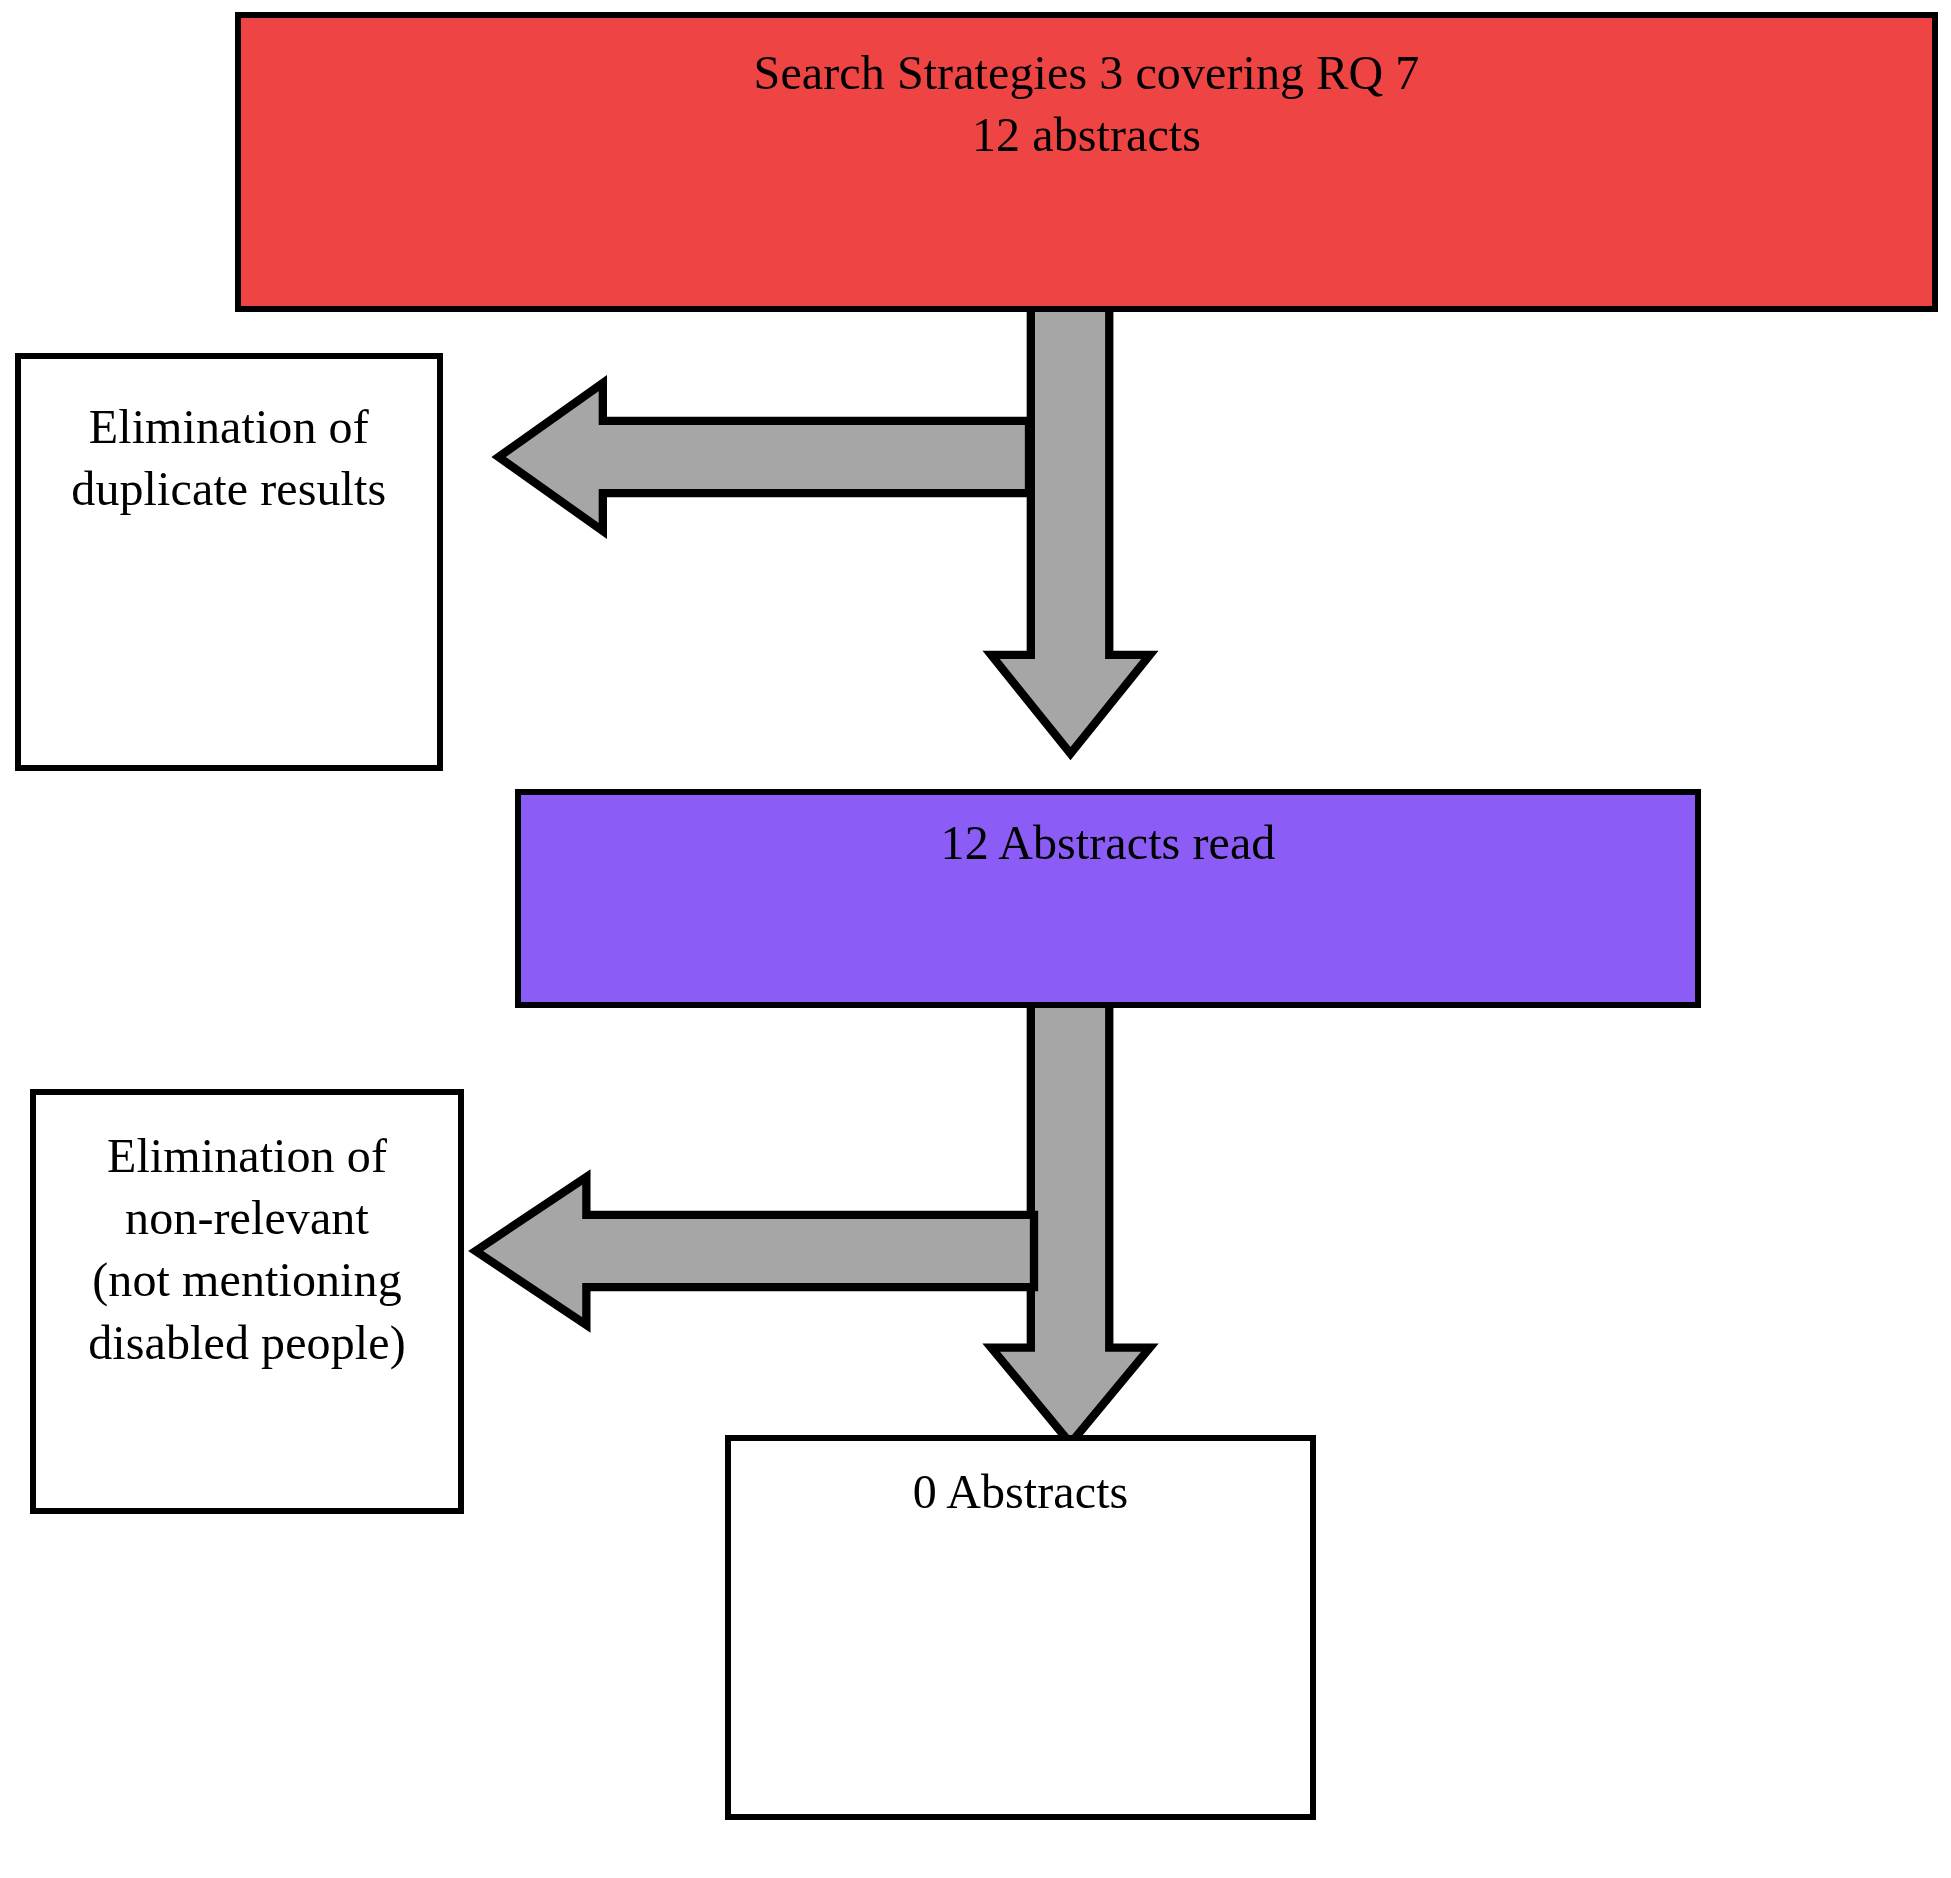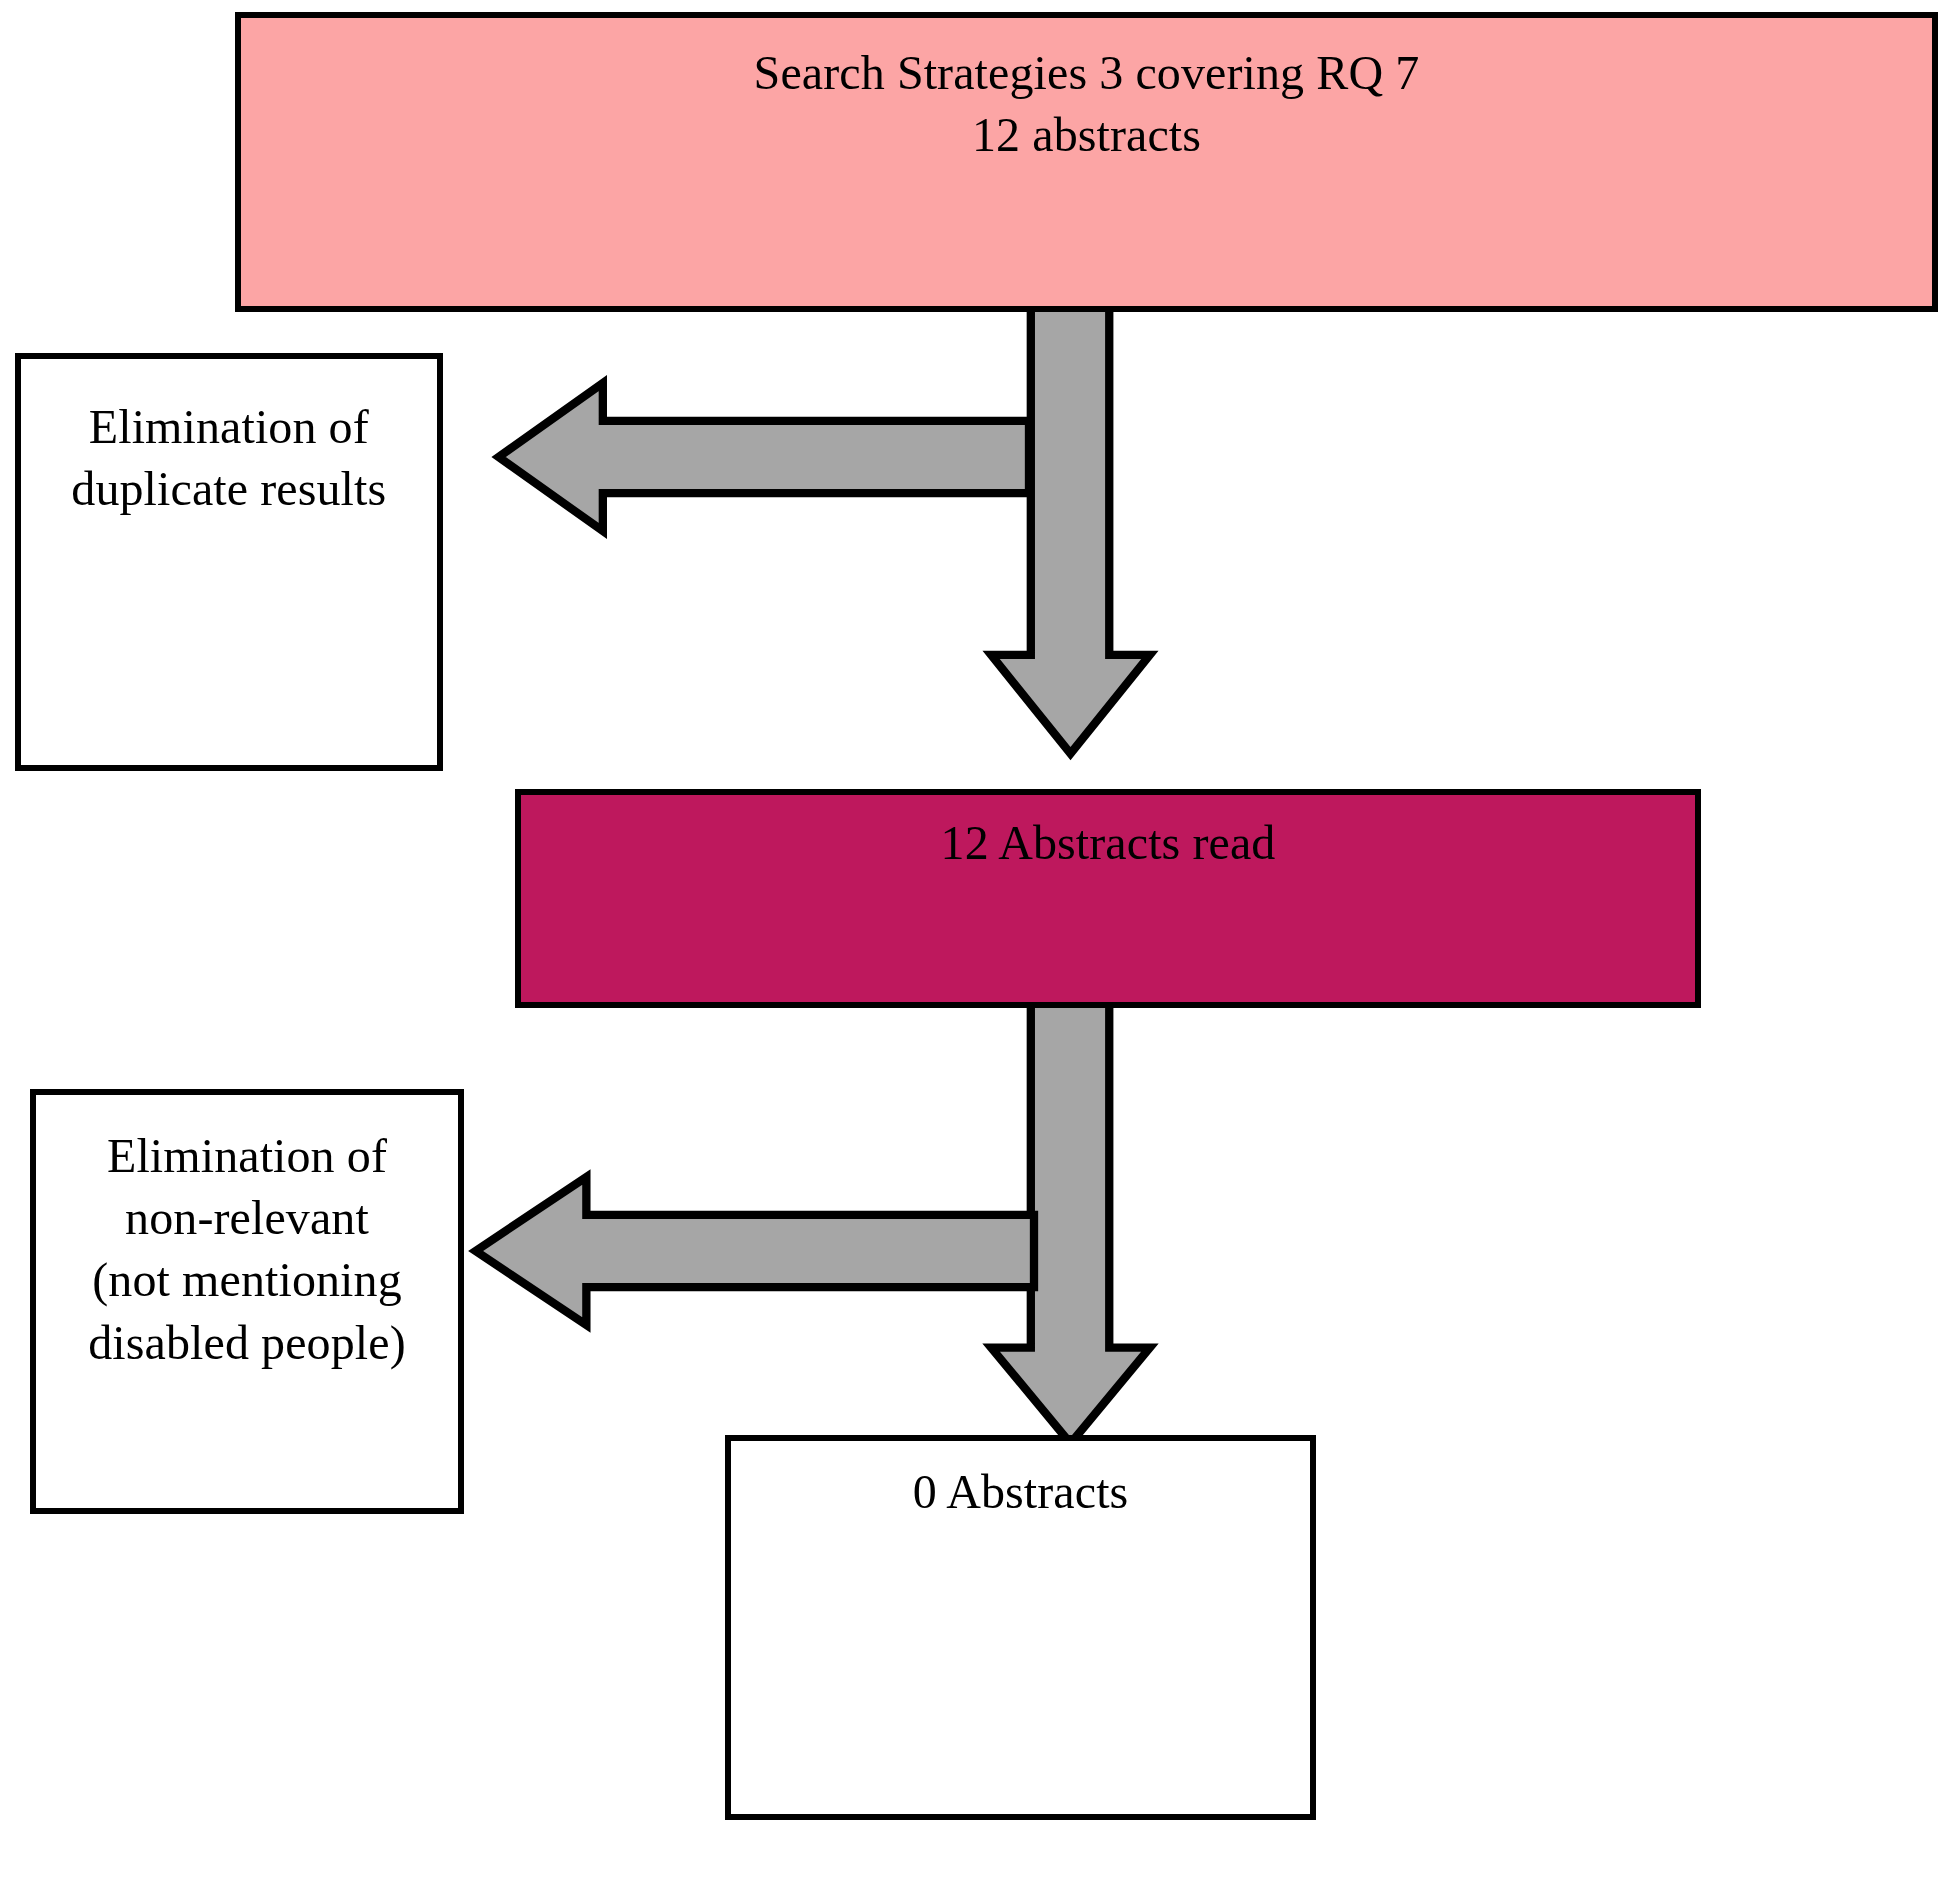--- a/index.html
+++ b/index.html
@@ -82,31 +82,31 @@
   </svg>
 
   <svg id="arrow-down-2" class="arrow-svg" viewBox="0 0 220 490" preserveAspectRatio="none" aria-hidden="true">
     <polygon class="arrow-shape" points="67,0 152,0 152,380 196,380 110,484 24,380 67,380" style="fill: rgb(166, 166, 166); stroke: rgb(0, 0, 0);"></polygon>
   </svg>
 
   <svg id="arrow-left-2" class="arrow-svg" viewBox="0 0 610 160" preserveAspectRatio="none" aria-hidden="true">
     <polygon class="arrow-shape" points="610,41 125,41 125,0 5,80 125,160 125,119 610,119" style="fill: rgb(166, 166, 166); stroke: rgb(0, 0, 0);"></polygon>
   </svg>
 
-  <div class="box" id="box-search-strategies" style="border-color: rgb(0, 0, 0); background: #fca5a5;">
+  <div class="box" id="box-search-strategies" style="border-color: rgb(0, 0, 0); background: #ef4444;">
     <div class="box-text" style="color: rgb(0, 0, 0);">Search Strategies 3 covering RQ 7
 12 abstracts</div>
   </div>
 
   <div class="box" id="box-elim-duplicates" style="border-color: rgb(0, 0, 0); background: rgb(255, 255, 255);">
     <div class="box-text" style="color: rgb(0, 0, 0);">Elimination of
 duplicate results</div>
   </div>
 
-  <div class="box" id="box-abstracts-read" style="border-color: rgb(0, 0, 0); background: #be185d;">
+  <div class="box" id="box-abstracts-read" style="border-color: rgb(0, 0, 0); background: #8b5cf6;">
     <div class="box-text" style="color: rgb(0, 0, 0);">12 Abstracts read</div>
   </div>
 
   <div class="box" id="box-elim-nonrelevant" style="border-color: rgb(0, 0, 0); background: rgb(255, 255, 255);">
     <div class="box-text" style="color: rgb(0, 0, 0);">Elimination of
 non-relevant
 (not mentioning
 disabled people)</div>
   </div>
 

